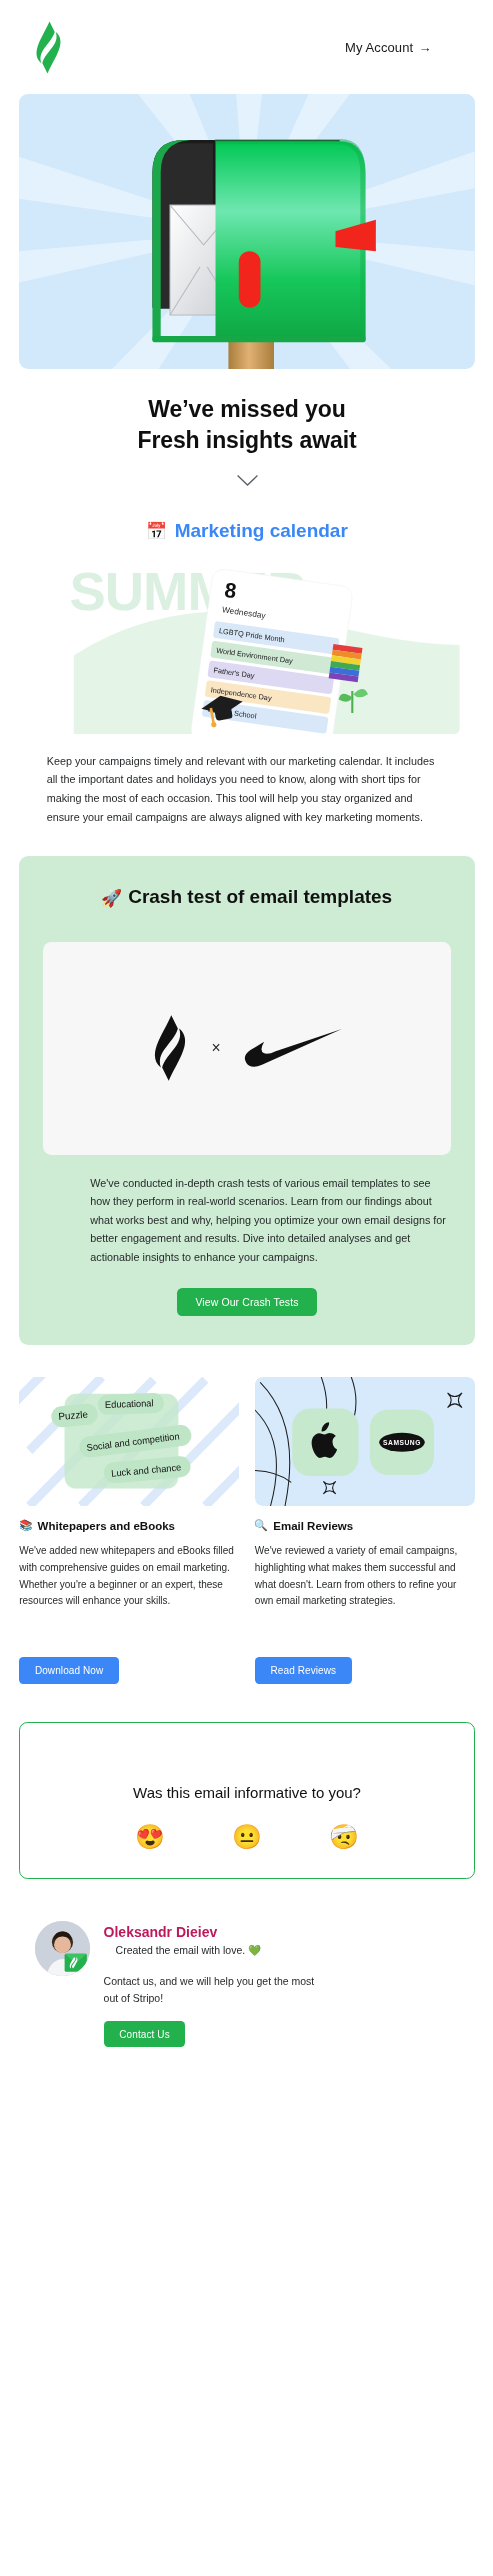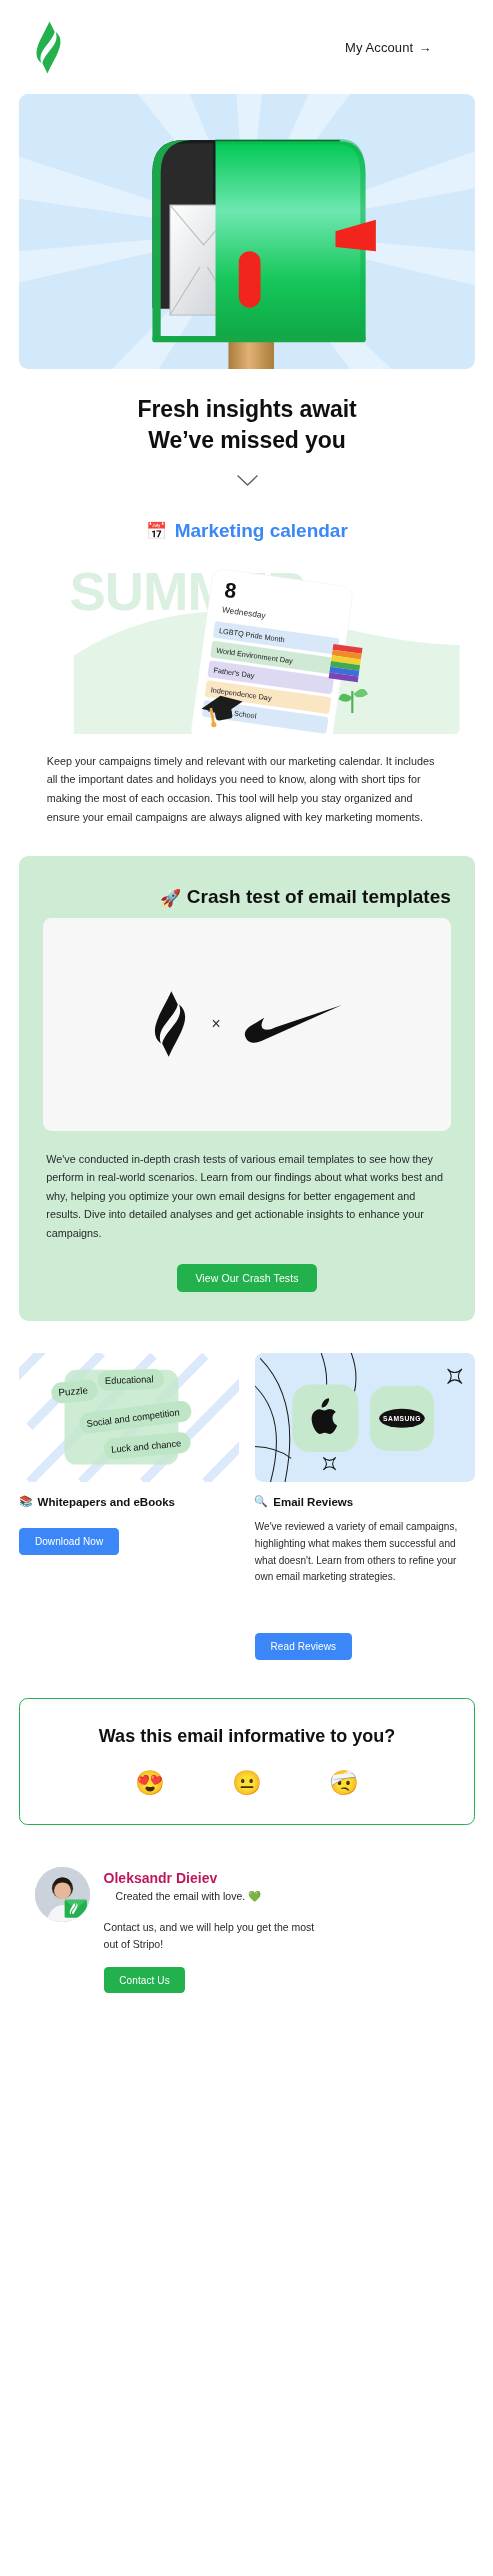--- a/index.html
+++ b/index.html
@@ -104,36 +104,36 @@
   .btn-green { background: #22b14c; }
   .btn-sm { font-size: 10px; padding: 7.9px 15.7px; border-radius: 4.2px; }
 
   
   .crash-card {
     margin: 30px 15.7px 0;
     background: #cdecd3;
     border-radius: 9.4px;
     padding: 29px 24px 29px;
   }
-  .crash-card .sec-title { padding-top: 0; padding-bottom: 8px; line-height: 1.3; display: block; text-align:right;}
+  .crash-card .sec-title { padding-top: 0; padding-bottom: 32px; line-height: 1.3; display: block; text-align:center;}
   .crash-card .sec-title .emoji { display:inline-block; vertical-align: -1px; margin-right: 5.2px;}
   .crash-card .sec-title .label { display:inline; }
   .logo-panel {
     background: #f7f7f7;
     border-radius: 8.4px;
     height: 213px;
     display: flex;
     align-items: center;
     justify-content: center;
     gap: 22px;
   }
   .logo-panel .stripo-mark { width: 38px; height: 68px; }
   .logo-panel .xmark { font-size: 15.7px; color: #2b2b2b; font-weight: 300; }
   .logo-panel .swoosh { width: 100px; height: 41px; }
-  .crash-card .body-text { padding: 19px 3.1px 0; }
+  .crash-card .body-text { padding: 19px 3.1px 0; margin-left: 44px; }
 
   
   .cols {
     display: flex;
     gap: 15.7px;
     padding: 31.5px 15.7px 0;
   }
   .col { width: 50%; }
   .col-art {
     height: 129px;
@@ -162,24 +162,25 @@
 
   
   .feedback {
     margin: 38px 15.7px 0;
     border: 1px solid #22b14c;
     border-radius: 8.4px;
     padding: 27px 10.5px 29px;
     text-align: center;
   }
   .feedback-q {
-    font-size: 18px;
-    font-weight: bold;
+    font-size: 15px;
+    font-weight: normal;
     color: #111;
     padding-bottom: 24px;
+    margin-top: 34px;
   }
   .emoji-row {
     display: flex;
     justify-content: center;
     gap: 67px;
   }
   .emoji-btn { font-size: 24px; line-height: 1; cursor: pointer; background:none;border:none; font-family:"Liberation Sans",sans-serif;}
 
   
   .signature {
@@ -261,22 +262,22 @@
       </g>
       <path d="M380 90 h240 q50 0 50 62 v318 h-290 Z" fill="url(#boxg)"></path>
       <path d="M378 88 q0-2 4-2 h238 q50 0 50 64 v320 h-10 V152 q0-56-42-56 h-236 Z" fill="#0fae49" opacity="0.5"></path>
       <rect x="425" y="300" width="42" height="108" rx="21" fill="#f1251b"></rect>
       <polygon points="612,262 690,240 690,300 612,292" fill="#f1251b"></polygon>
       <rect x="258" y="462" width="412" height="12" rx="4" fill="#14a847"></rect>
     </svg>
   </div>
 
   <div class="hero-title">
+    <div>We’ve missed you</div>
     <div>Fresh insights await</div>
-    <div>We’ve missed you</div>
   </div>
   <div class="chevron-wrap">
     <svg class="chevron" viewBox="0 0 44 24" xmlns="http://www.w3.org/2000/svg">
       <path d="M3 3 L22 21 L41 3" fill="none" stroke="#5c6166" stroke-width="2.6"></path>
     </svg>
   </div>
 
   <div class="section">
     <div class="sec-title blue">
       <span class="emoji">📅</span>
@@ -385,20 +386,21 @@
           <g transform="rotate(-5 250 178)">
             <rect x="164" y="156" width="168" height="40" rx="20" fill="#bde5c6"></rect>
             <text x="178" y="183" font-family="Liberation Sans, sans-serif" font-size="18" fill="#111">Luck and chance</text>
           </g>
         </svg>
       </div>
       <div class="col-title">
         <span class="emoji">📚</span>
         <span>Whitepapers and eBooks</span>
       </div>
+      <p class="col-body">We've added new whitepapers and eBooks filled with comprehensive guides on email marketing. Whether you're a beginner or an expert, these resources will enhance your skills.</p>
       <div class="btn-wrap">
         <button class="btn btn-blue btn-sm">Download Now</button>
       </div>
     </div>
 
     <div class="col">
       <div class="col-art">
         <svg viewBox="0 0 425 245" preserveAspectRatio="none" xmlns="http://www.w3.org/2000/svg">
           <rect width="425" height="245" rx="14" fill="#d6eafc"></rect>
           <g fill="none" stroke="#1d1d1d" stroke-width="2">

